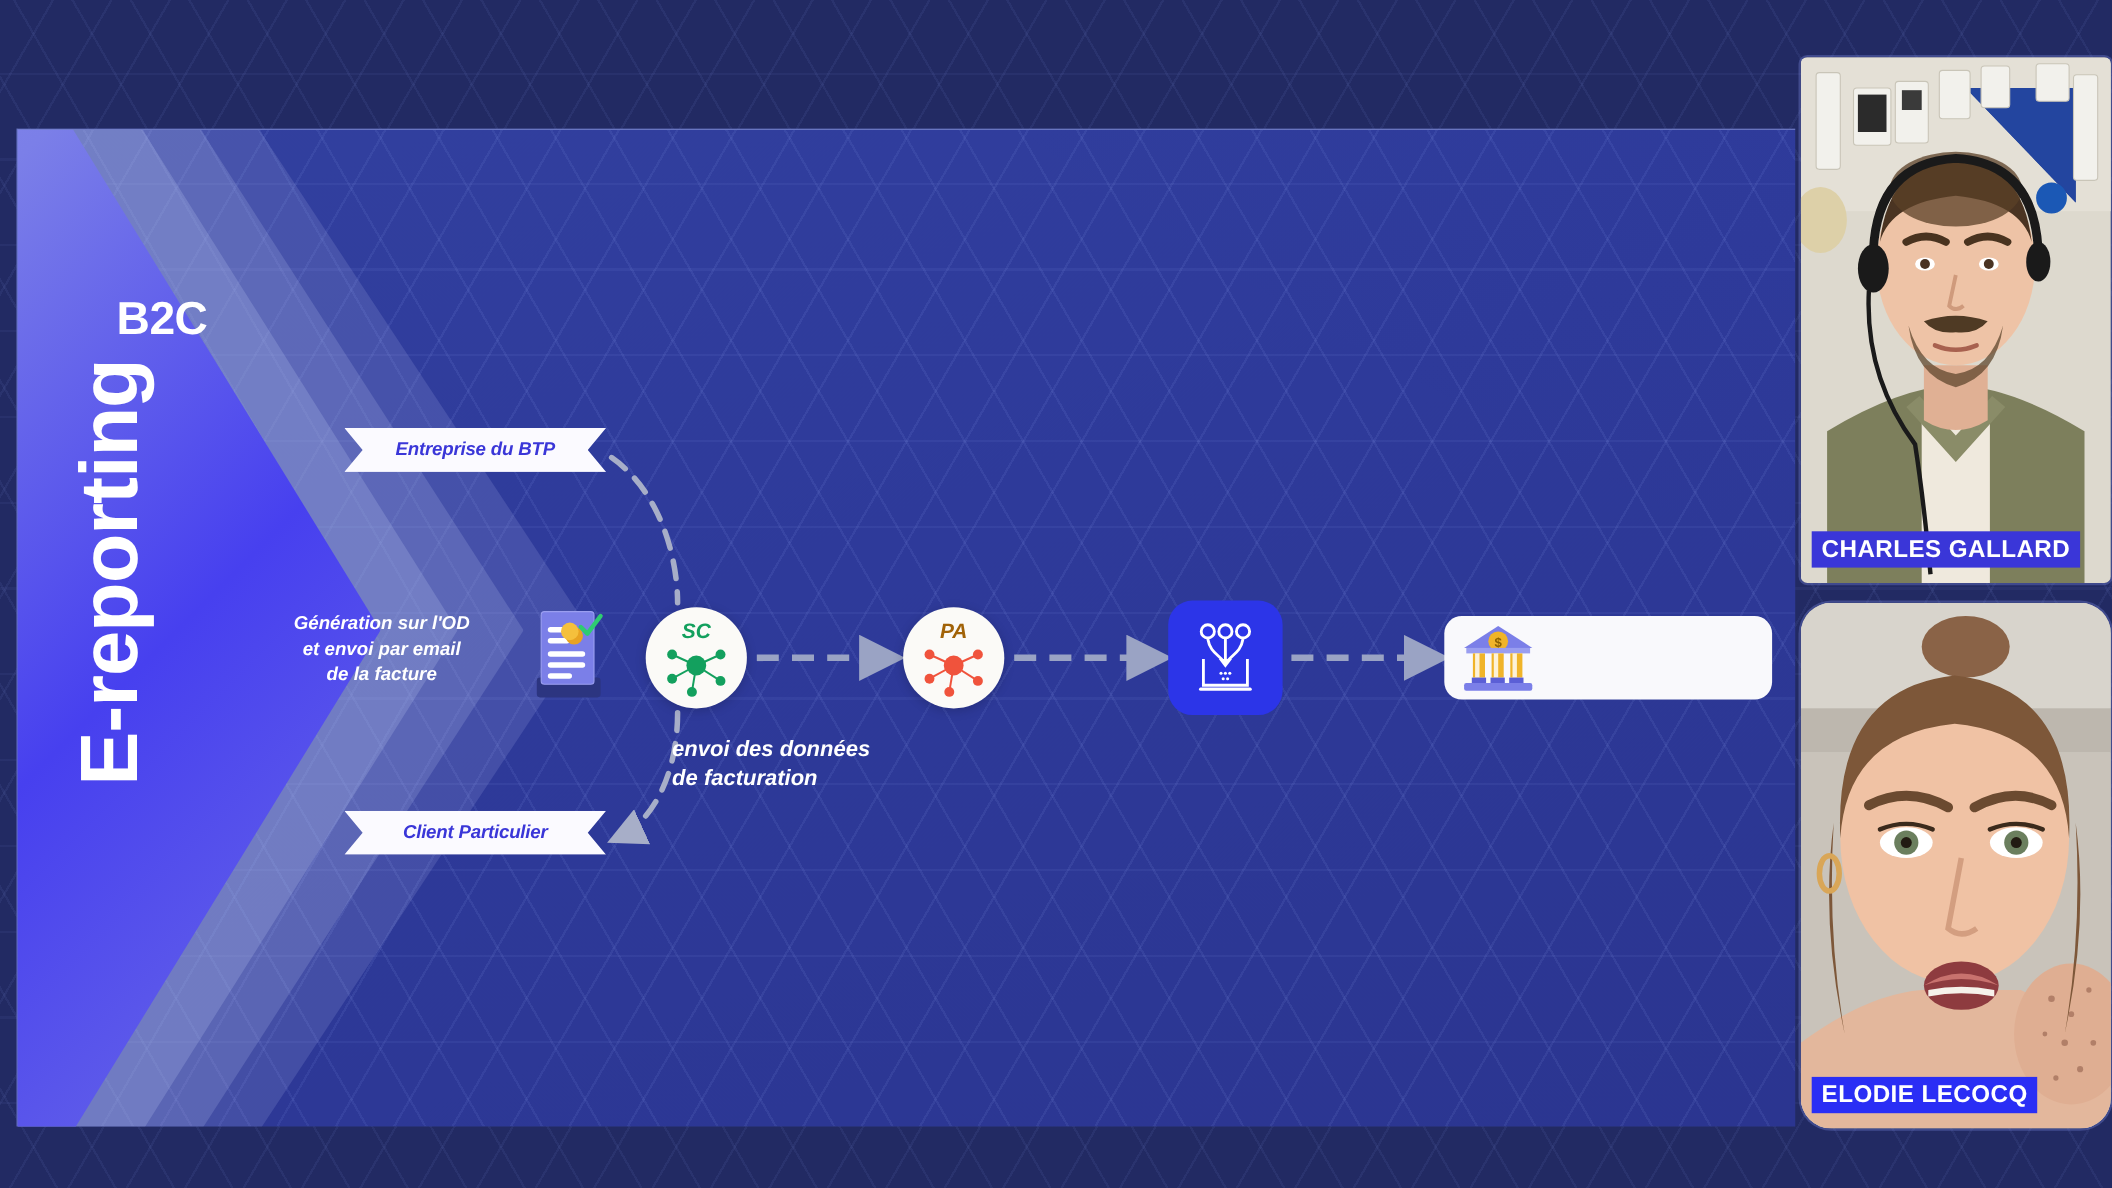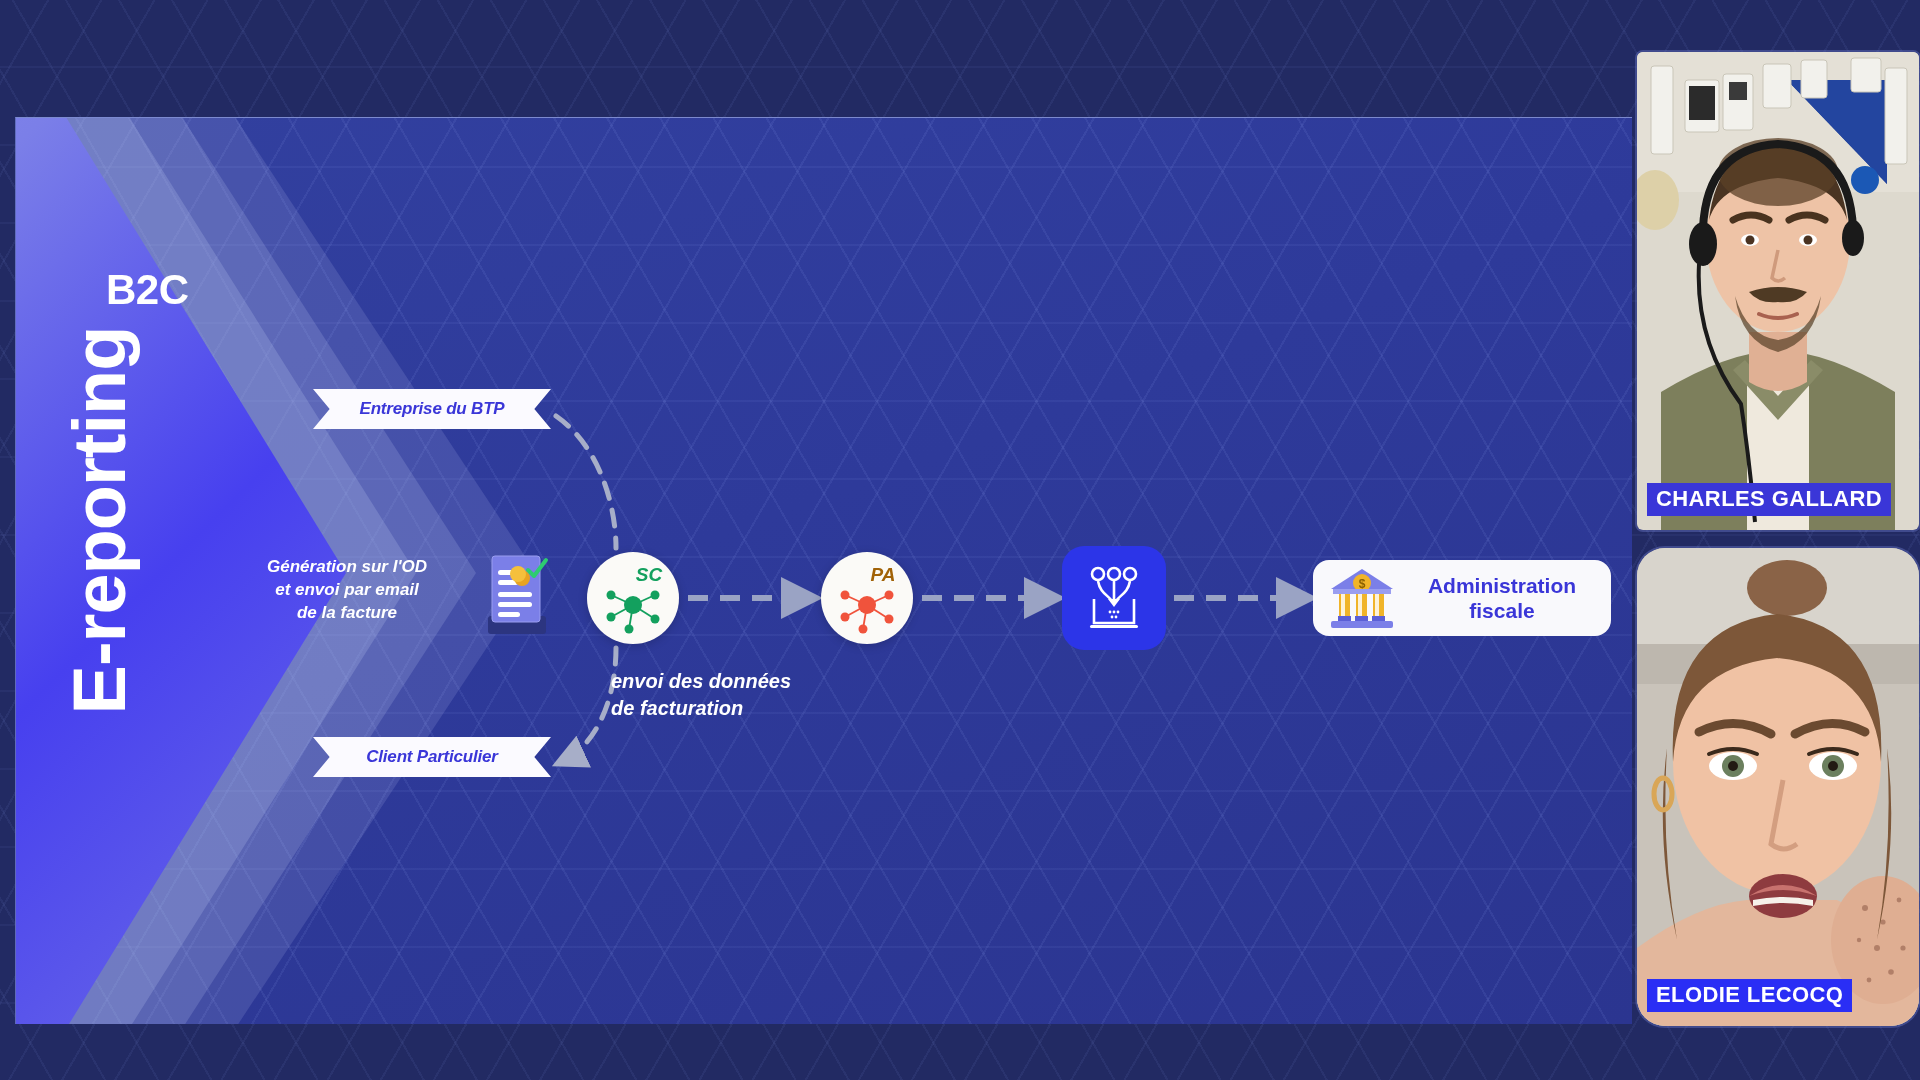--- a/index.html
+++ b/index.html
@@ -96,21 +96,21 @@
   
   .node{
     position:absolute; width:92px; height:92px; border-radius:50%;
     background:#fbfaf7;
     box-shadow:0 2px 10px rgba(0,0,0,.18);
     display:flex; align-items:center; justify-content:center;
   }
   .node.sc{ left:571px; top:434px; }
   .node.pa{ left:805px; top:434px; }
   .node-label{
-    position:absolute; top:12px; left:16px; width:100%;
+    position:absolute; top:12px; left:0; width:100%;
     text-align:center; font-size:19px; font-weight:bold; font-style:italic;
   }
   .node.sc .node-label{ color:#13a05e; }
   .node.pa .node-label{ color:#a16207; }
 
   
   .conc{
     position:absolute; left:1046px; top:428px;
     width:104px; height:104px; border-radius:22px;
     background:#2c35e8;
@@ -294,24 +294,20 @@
       <rect x="29" y="27" width="11" height="22" fill="#f0b429"></rect>
       <rect x="46" y="27" width="11" height="22" fill="#f0b429"></rect>
       <rect x="14" y="27" width="4" height="22" fill="#fdf2d8"></rect>
       <rect x="31" y="27" width="4" height="22" fill="#fdf2d8"></rect>
       <rect x="48" y="27" width="4" height="22" fill="#fdf2d8"></rect>
       <rect x="11" y="49" width="13" height="5" fill="#5b5fd6"></rect>
       <rect x="28" y="49" width="13" height="5" fill="#5b5fd6"></rect>
       <rect x="45" y="49" width="13" height="5" fill="#5b5fd6"></rect>
       <rect x="4" y="54" width="62" height="7" rx="2" fill="#7b7fe8"></rect>
     </svg>
-    <div class="admin-label">
-      <div>Administration</div>
-      <div>fiscale</div>
-    </div>
   </div>
 
   <div class="sub-label sub1">
     <div>envoi des données</div>
     <div>de facturation</div>
   </div>
 </div>
 
 <div class="tile t1">
   <svg class="tile-video" viewBox="0 0 282 478" preserveAspectRatio="none">

